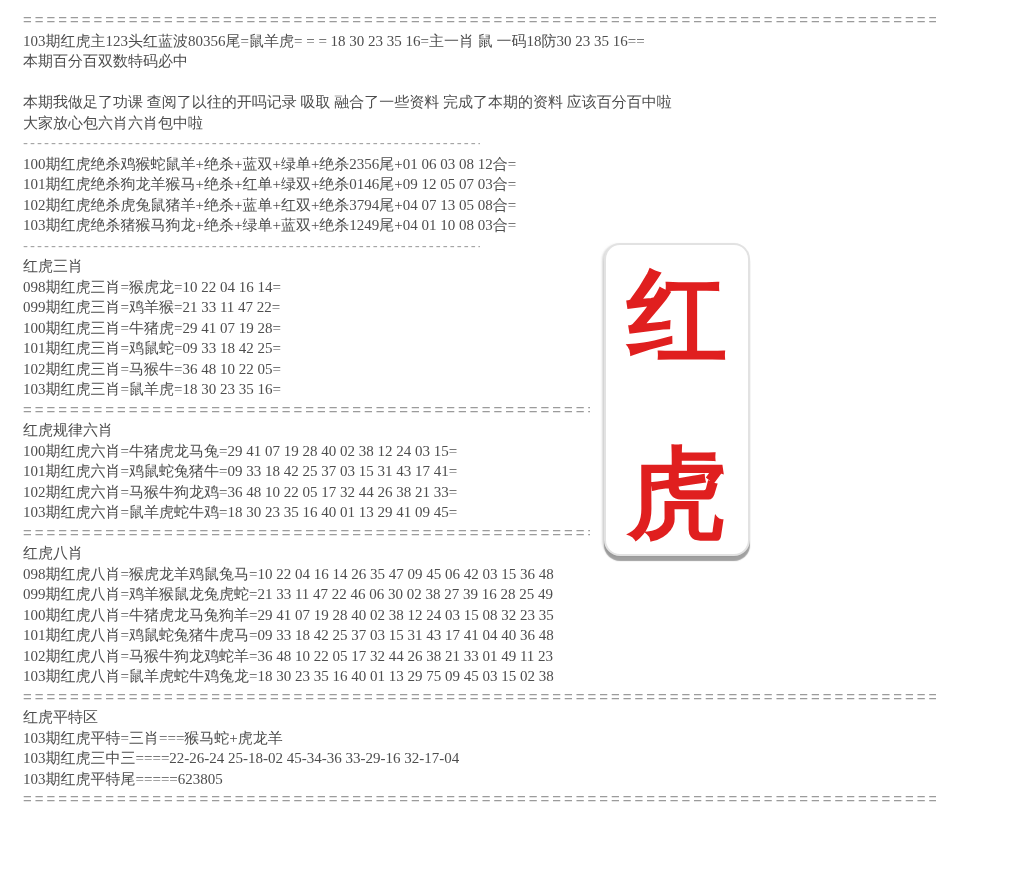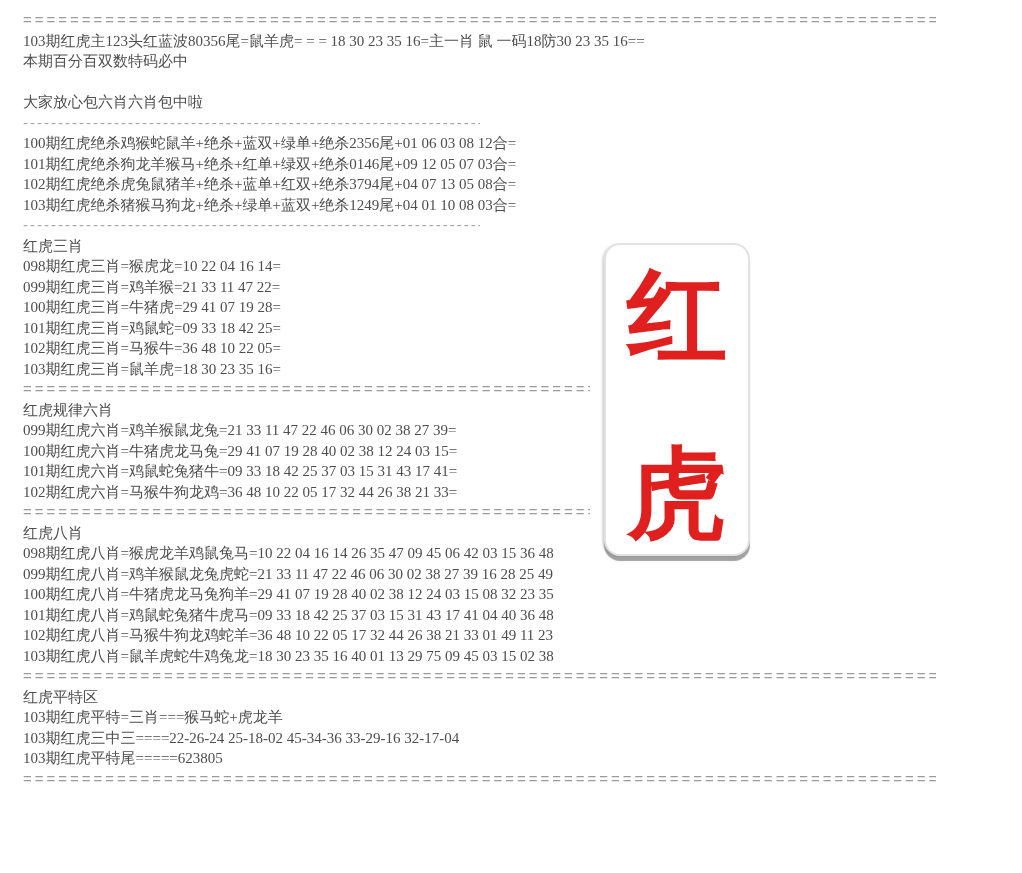--- a/index.html
+++ b/index.html
@@ -59,43 +59,44 @@
 </style>
 </head>
 <body>
 
 <div class="page">
 
   <div class="sep sep-long">====================================================================================================</div>
   <div class="line">103期红虎主123头红蓝波80356尾=鼠羊虎= = = 18 30 23 35 16=主一肖 鼠 一码18防30 23 35 16==</div>
   <div class="line">本期百分百双数特码必中</div>
   <div class="blank"></div>
+  <div class="line">本期我做足了功课 查阅了以往的开吗记录 吸取 融合了一些资料 完成了本期的资料 应该百分百中啦</div>
   <div class="line">大家放心包六肖六肖包中啦</div>
 
   <div class="sep sep-dash">------------------------------------------------------------------------------------------</div>
   <div class="line">100期红虎绝杀鸡猴蛇鼠羊+绝杀+蓝双+绿单+绝杀2356尾+01 06 03 08 12合=</div>
   <div class="line">101期红虎绝杀狗龙羊猴马+绝杀+红单+绿双+绝杀0146尾+09 12 05 07 03合=</div>
   <div class="line">102期红虎绝杀虎兔鼠猪羊+绝杀+蓝单+红双+绝杀3794尾+04 07 13 05 08合=</div>
   <div class="line">103期红虎绝杀猪猴马狗龙+绝杀+绿单+蓝双+绝杀1249尾+04 01 10 08 03合=</div>
   <div class="sep sep-dash">------------------------------------------------------------------------------------------</div>
 
   <div class="title">红虎三肖</div>
   <div class="line">098期红虎三肖=猴虎龙=10 22 04 16 14=</div>
   <div class="line">099期红虎三肖=鸡羊猴=21 33 11 47 22=</div>
   <div class="line">100期红虎三肖=牛猪虎=29 41 07 19 28=</div>
   <div class="line">101期红虎三肖=鸡鼠蛇=09 33 18 42 25=</div>
   <div class="line">102期红虎三肖=马猴牛=36 48 10 22 05=</div>
   <div class="line">103期红虎三肖=鼠羊虎=18 30 23 35 16=</div>
   <div class="sep sep-short">====================================================================================================</div>
 
   <div class="title">红虎规律六肖</div>
-  <div class="line">099期红虎六肖=鸡羊猴鼠龙兔=21 33 11 47 22 46 06 30 02 38 27 39=</div>
   <div class="line">100期红虎六肖=牛猪虎龙马兔=29 41 07 19 28 40 02 38 12 24 03 15=</div>
   <div class="line">101期红虎六肖=鸡鼠蛇兔猪牛=09 33 18 42 25 37 03 15 31 43 17 41=</div>
   <div class="line">102期红虎六肖=马猴牛狗龙鸡=36 48 10 22 05 17 32 44 26 38 21 33=</div>
+  <div class="line">103期红虎六肖=鼠羊虎蛇牛鸡=18 30 23 35 16 40 01 13 29 41 09 45=</div>
   <div class="sep sep-short">====================================================================================================</div>
 
   <div class="title">红虎八肖</div>
   <div class="line">098期红虎八肖=猴虎龙羊鸡鼠兔马=10 22 04 16 14 26 35 47 09 45 06 42 03 15 36 48</div>
   <div class="line">099期红虎八肖=鸡羊猴鼠龙兔虎蛇=21 33 11 47 22 46 06 30 02 38 27 39 16 28 25 49</div>
   <div class="line">100期红虎八肖=牛猪虎龙马兔狗羊=29 41 07 19 28 40 02 38 12 24 03 15 08 32 23 35</div>
   <div class="line">101期红虎八肖=鸡鼠蛇兔猪牛虎马=09 33 18 42 25 37 03 15 31 43 17 41 04 40 36 48</div>
   <div class="line">102期红虎八肖=马猴牛狗龙鸡蛇羊=36 48 10 22 05 17 32 44 26 38 21 33 01 49 11 23</div>
   <div class="line">103期红虎八肖=鼠羊虎蛇牛鸡兔龙=18 30 23 35 16 40 01 13 29 75 09 45 03 15 02 38</div>
   <div class="sep sep-long">====================================================================================================</div>

